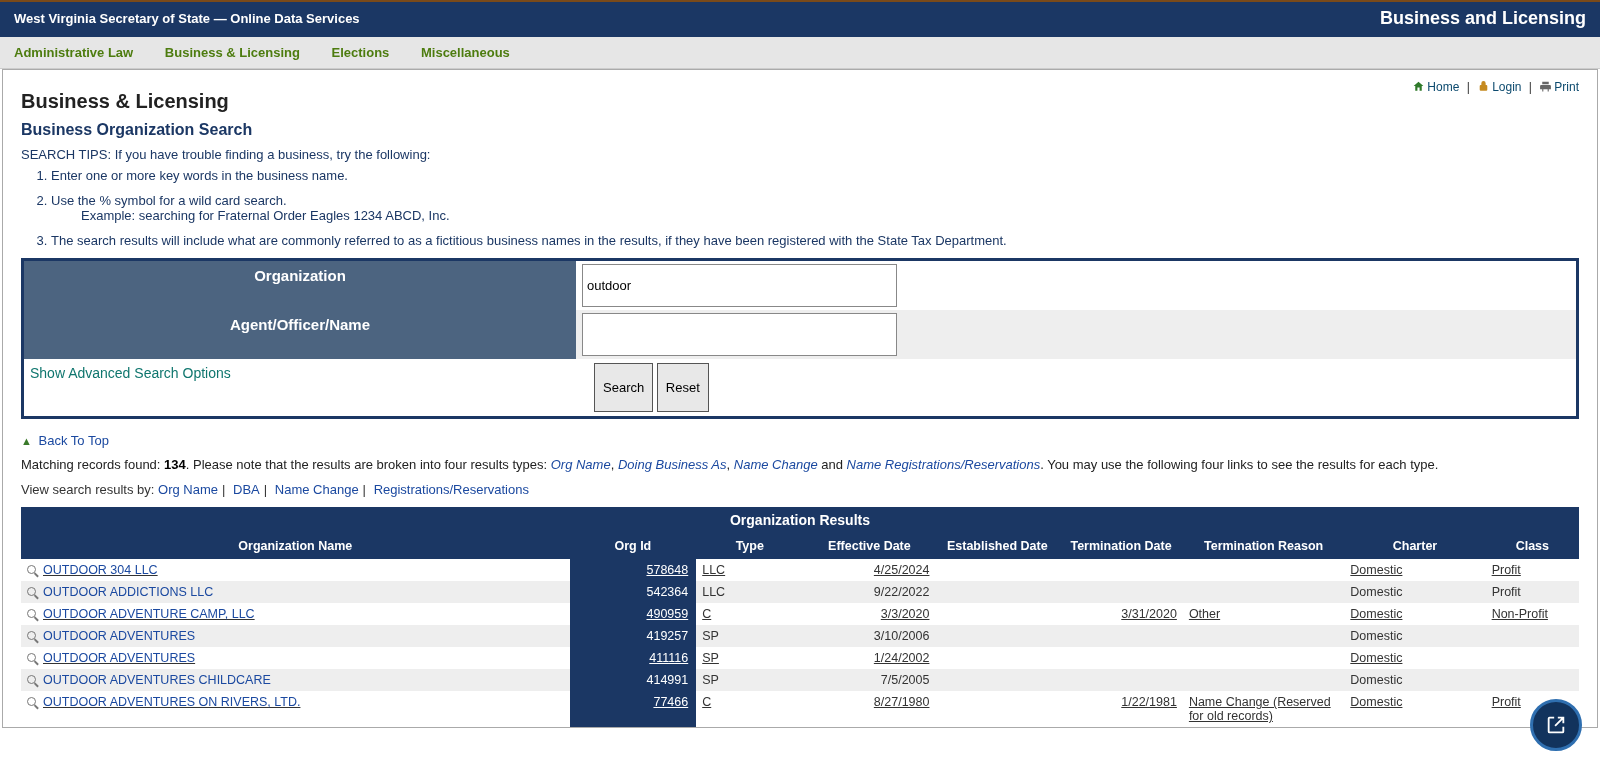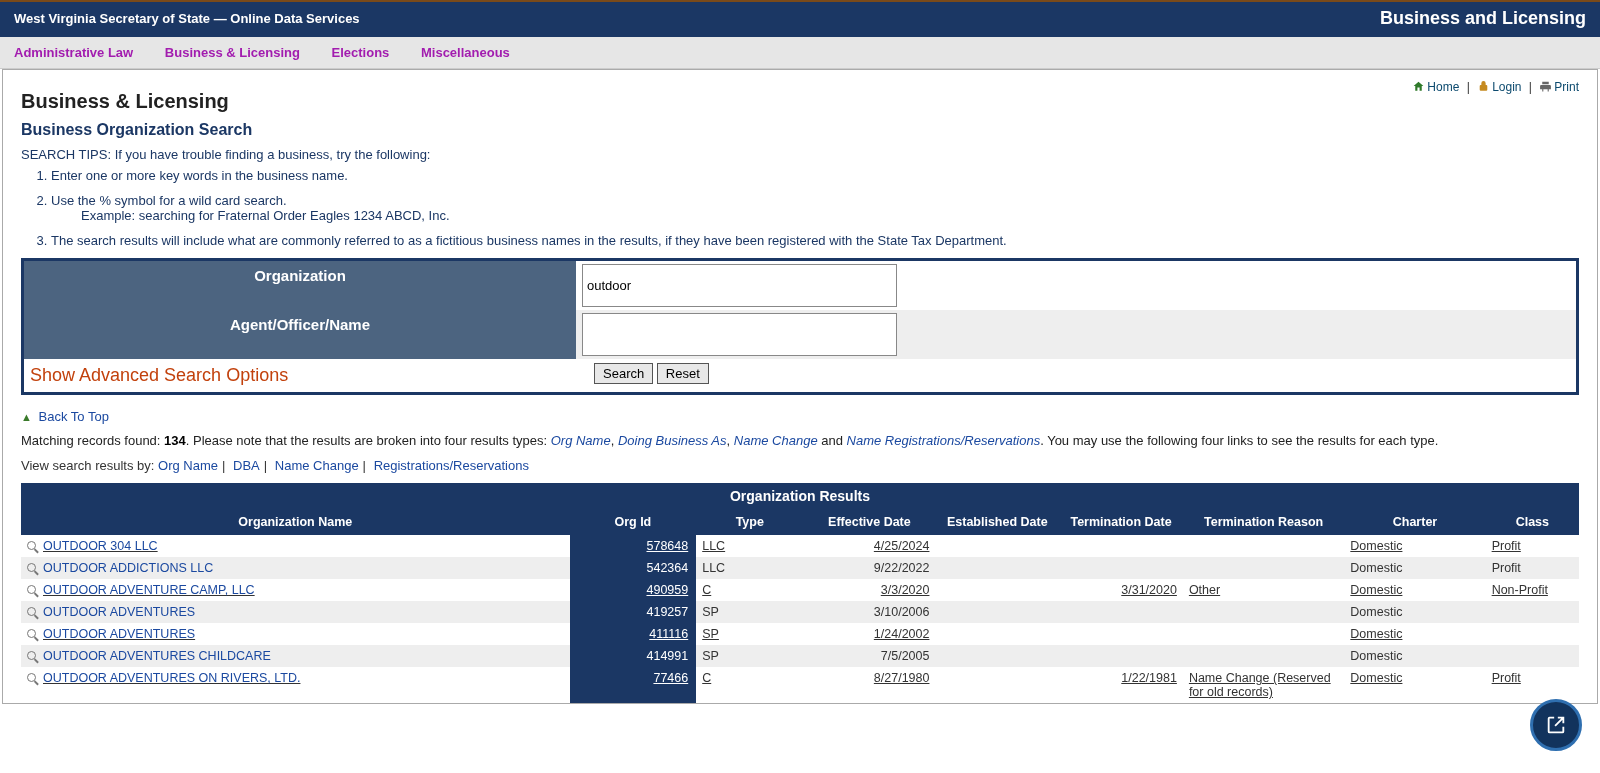--- a/index.html
+++ b/index.html
@@ -19,21 +19,21 @@
   border-top:2px solid #7a4a1a;
 }
 .topbar .left { font-size:13px; font-weight:bold; }
 .topbar .right { font-size:18px; font-weight:bold; }
 .menubar {
   background:#e6e6e6;
   border-bottom:1px solid #ccc;
   padding:8px 14px;
 }
 .menubar a {
-  color:#a21caf;
+  color:#4d7c0f;
   text-decoration:none;
   font-weight:bold;
   font-size:13px;
   margin-right:28px;
 }
 .content {
   border:1px solid #aaa;
   margin:0 2px;
   padding:10px 18px 0 18px;
   position:relative;
@@ -93,29 +93,29 @@
   border:1px solid #888;
 }
 .search-box .adv-row {
   display:flex;
 }
 .search-box .adv-left {
   width:552px;
   background:#fff;
   padding:6px;
 }
-.search-box .adv-left a { color:#c2410c; text-decoration:none; font-size:18px;}
+.search-box .adv-left a { color:#0f766e; text-decoration:none; font-size:14px;}
 .search-box .adv-right {
   flex:1;
   background:#fff;
   padding:4px 6px;
 }
 .search-box button {
   font-size:13px;
-  padding:2px 8px;
+  padding:16px 8px;
   border:1px solid #555;
   background:#e8e8e8;
   cursor:pointer;
 }
 .back-to-top {
   margin:14px 0 8px 0;
 }
 .back-to-top a { color:#1b49a0; text-decoration:none; }
 .arrow-up {
   color:#3a7a2a;

